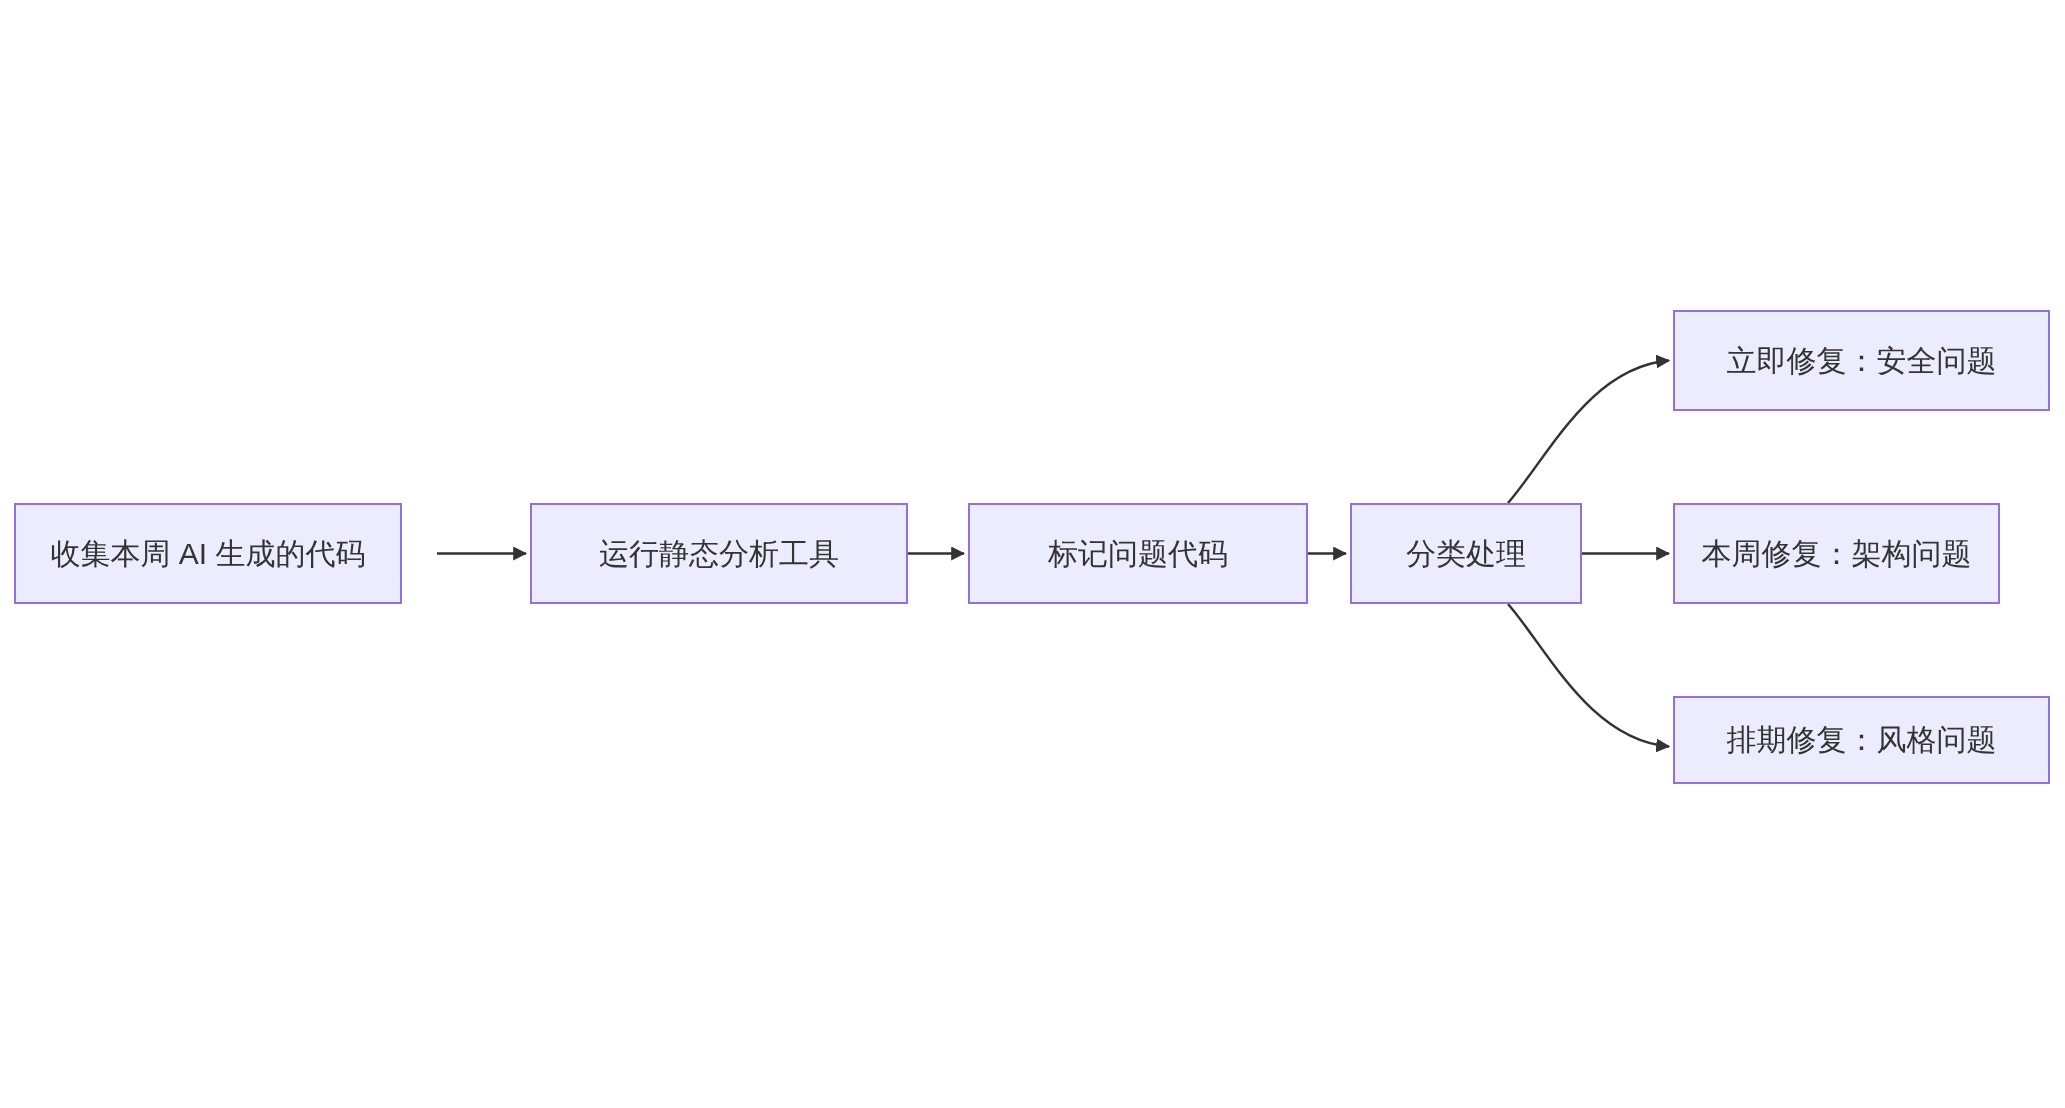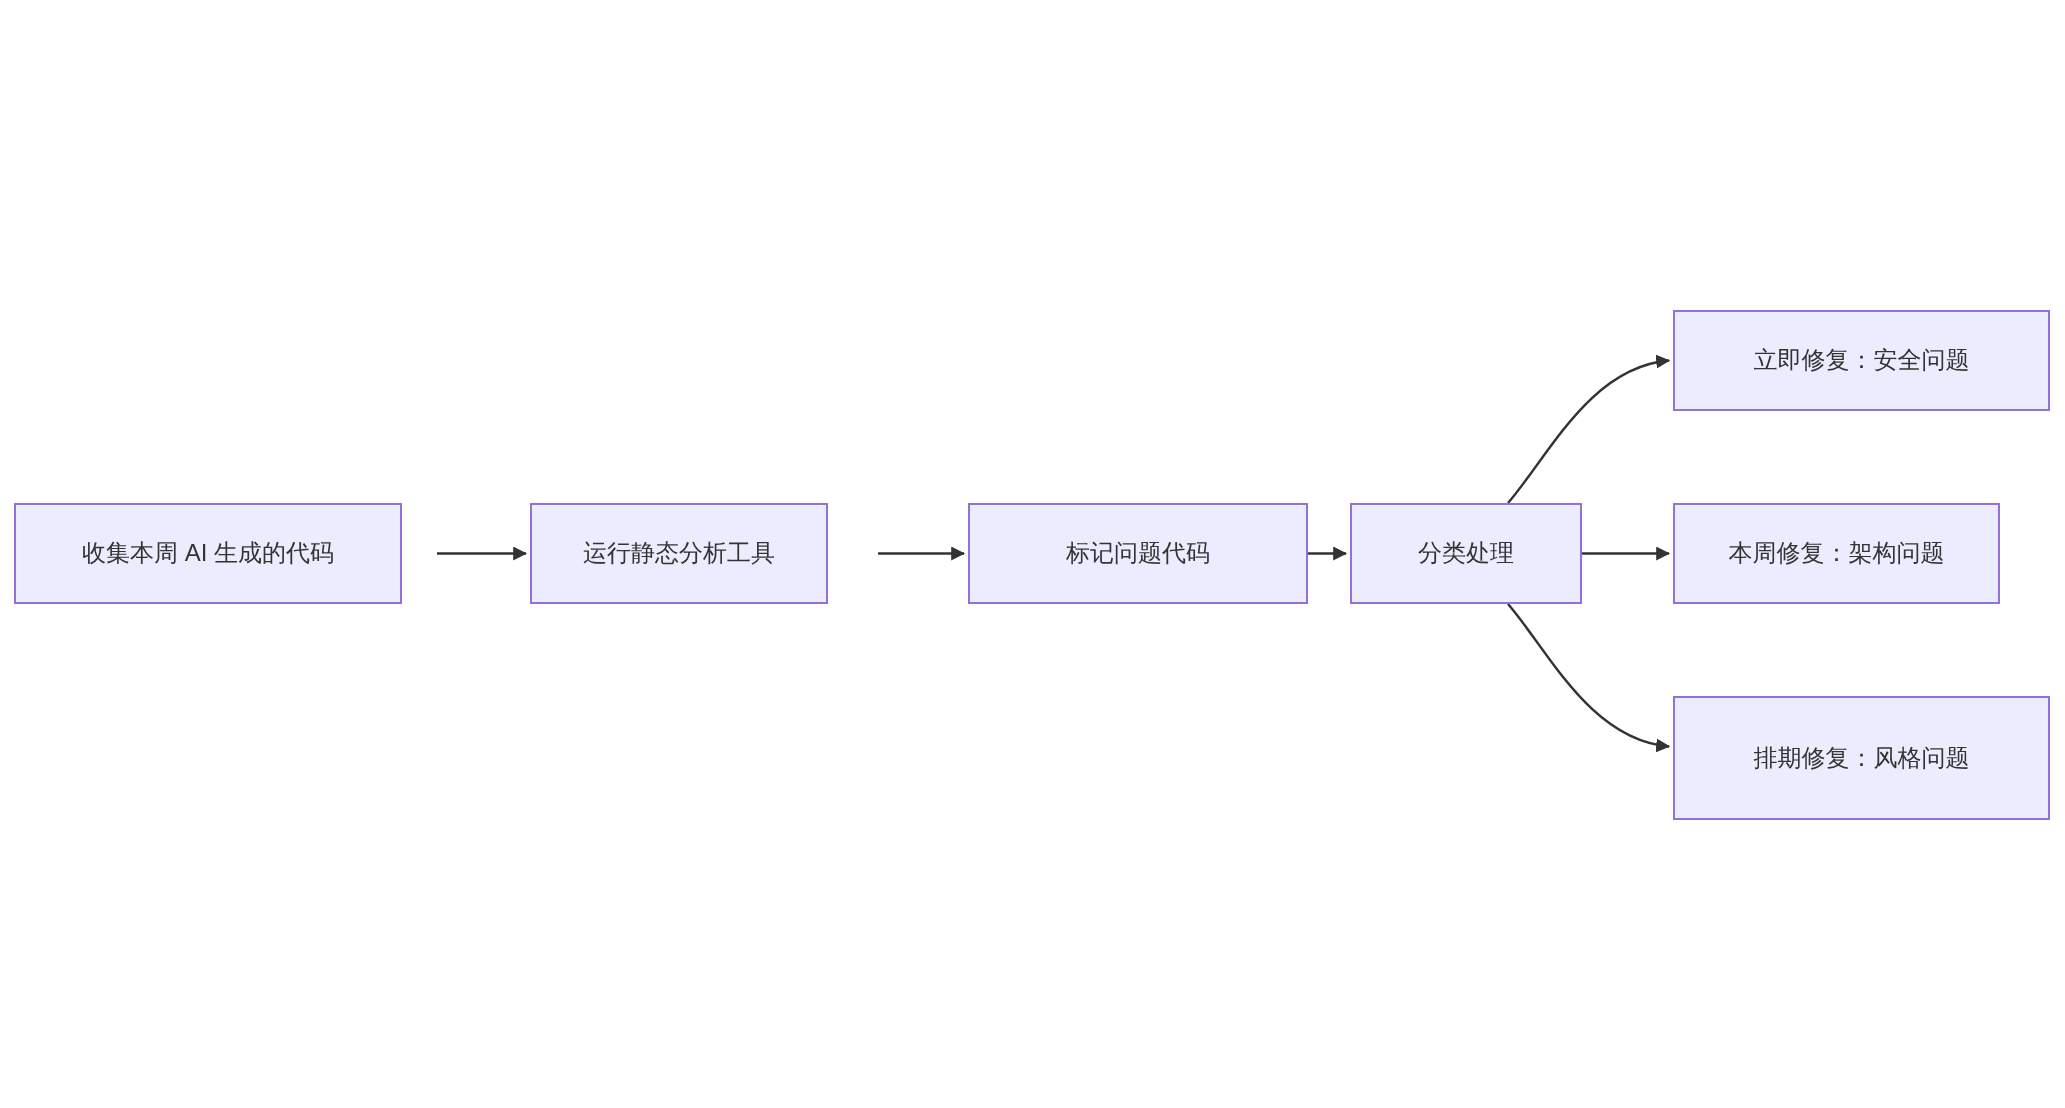--- a/index.html
+++ b/index.html
@@ -27,21 +27,21 @@
     position:absolute;
     box-sizing:border-box;
     background:var(--node-fill);
     border:2px solid var(--node-border);
     display:flex;
     align-items:center;
     justify-content:center;
   }
   .node-label{
     color:var(--text-color);
-    font-size:24px;
+    font-size:30px;
     line-height:1.2;
     white-space:nowrap;
     text-align:center;
   }
   .edge{
     fill:none;
     stroke:var(--edge-color);
     stroke-width:2.5;
   }
 </style>
@@ -61,37 +61,37 @@
     <path class="edge" d="M 1258 553.5 L 1346 553.5" marker-end="url(#arrowhead)"></path>
     <path class="edge" d="M 1508 503 C 1548 457, 1590 367, 1669 360.5" marker-end="url(#arrowhead)"></path>
     <path class="edge" d="M 1582 553.5 L 1669 553.5" marker-end="url(#arrowhead)"></path>
     <path class="edge" d="M 1508 604 C 1548 650, 1590 740, 1669 746.5" marker-end="url(#arrowhead)"></path>
   </svg>
 
   <div class="node" style="left:14px;top:503px;width:388px;height:101px">
     <span class="node-label">收集本周 AI 生成的代码</span>
   </div>
 
-  <div class="node" style="left:530px;top:503px;width:298px;height:101px">
+  <div class="node" style="left:530px;top:503px;width:378px;height:101px">
     <span class="node-label">运行静态分析工具</span>
   </div>
 
   <div class="node" style="left:968px;top:503px;width:340px;height:101px">
     <span class="node-label">标记问题代码</span>
   </div>
 
   <div class="node" style="left:1350px;top:503px;width:232px;height:101px">
     <span class="node-label">分类处理</span>
   </div>
 
   <div class="node" style="left:1673px;top:310px;width:377px;height:101px">
     <span class="node-label">立即修复：安全问题</span>
   </div>
 
   <div class="node" style="left:1673px;top:503px;width:327px;height:101px">
     <span class="node-label">本周修复：架构问题</span>
   </div>
 
-  <div class="node" style="left:1673px;top:696px;width:377px;height:124px">
+  <div class="node" style="left:1673px;top:696px;width:377px;height:88px">
     <span class="node-label">排期修复：风格问题</span>
   </div>
 
 </div>
 
 </body></html>

